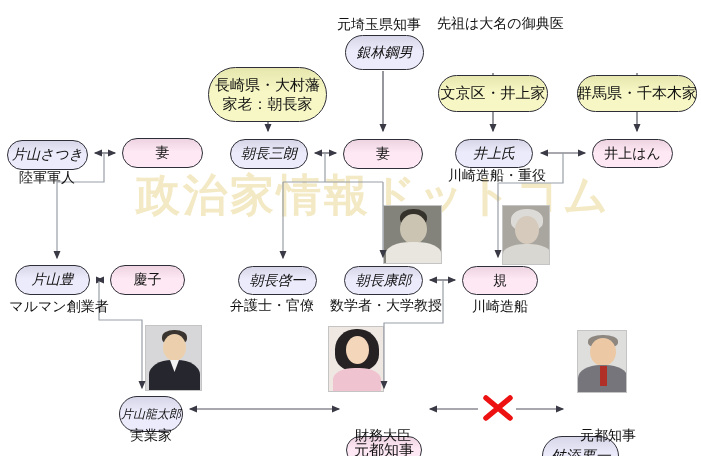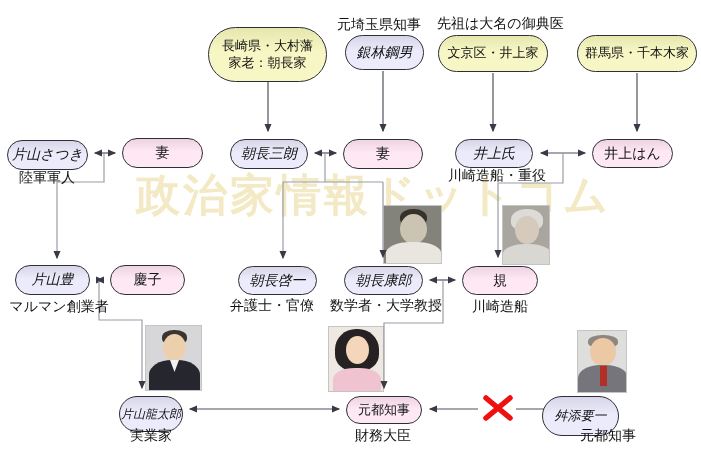--- a/index.html
+++ b/index.html
@@ -24,21 +24,21 @@
   
   .node{
     position:absolute;z-index:4;box-sizing:border-box;
     border:1.5px solid #2e2e38;border-radius:50px;
     display:flex;align-items:center;justify-content:center;flex-direction:column;
     font-size:14px;line-height:1.25;text-align:center;white-space:nowrap;cursor:pointer;
   }
   .lav {background:linear-gradient(180deg,#d6d6e8 0%,#ecebfb 45%,#ecebfb 100%);font-style:italic;}
   .pink{background:linear-gradient(180deg,#eed3e1 0%,#fde8f3 45%,#fde8f3 100%);}
   .yel {background:linear-gradient(180deg,#e6e6ae 0%,#f7f7c5 45%,#f7f7c5 100%);}
-  .fs13{font-size:13px;} .fs12{font-size:12px;}
+  .fs13{font-size:15px;margin-top:40px;} .fs12{font-size:12px;}
   .sublabel,.toplabel{
     position:absolute;z-index:4;font-size:14px;white-space:nowrap;color:#111;
   }
   .sublabel{transform:translateX(-50%);}
 </style>
 </head>
 <body>
 
 <div id="stage">
 

